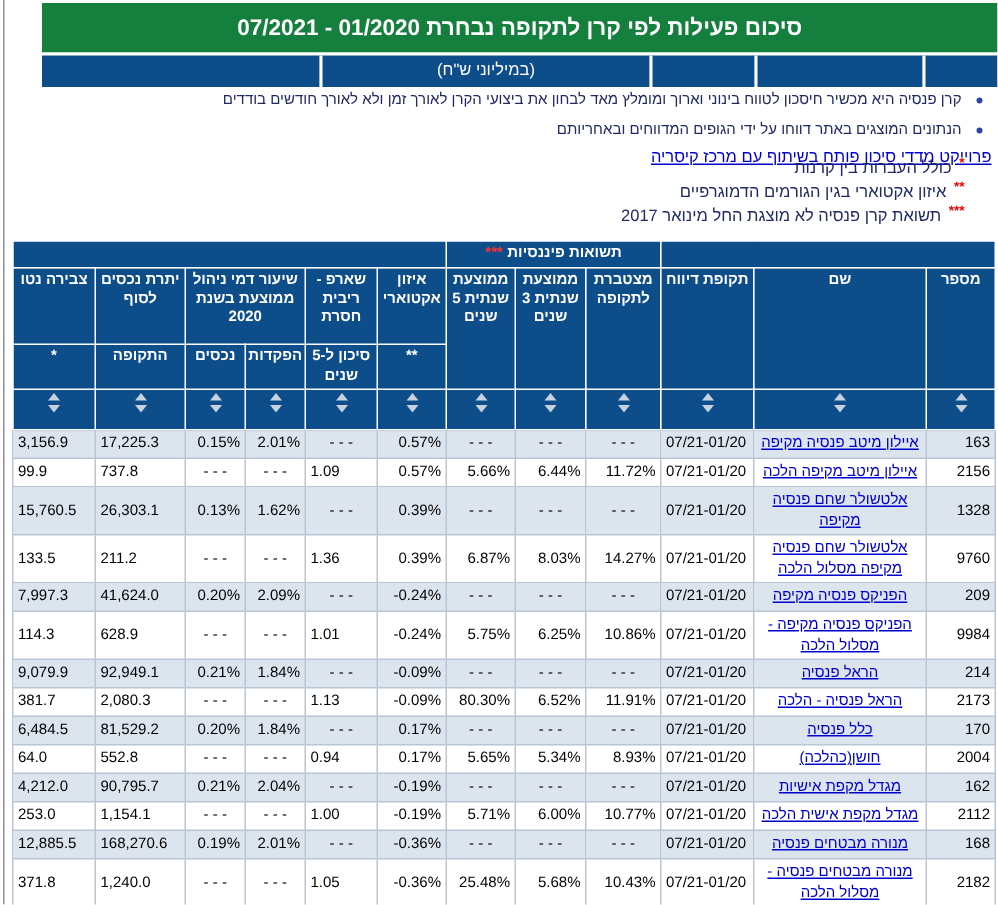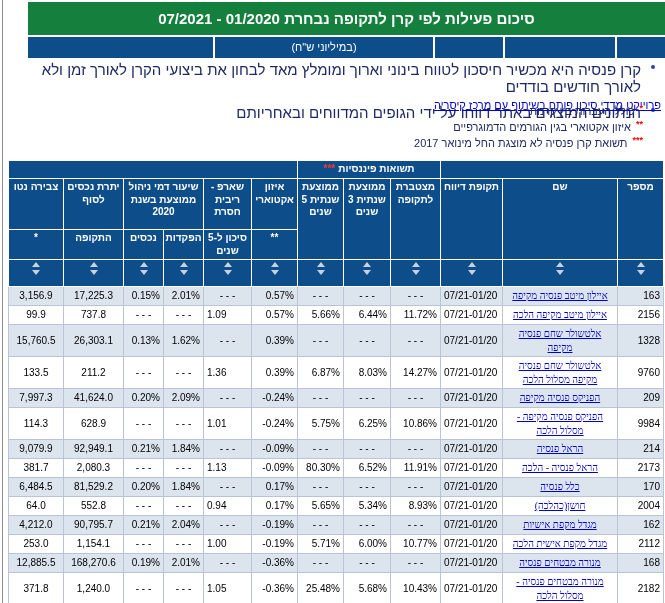--- a/index.html
+++ b/index.html
@@ -19,21 +19,21 @@
   }
   .subtitle-row{display:flex;height:21px;border-top:2px solid #fff;}
   .subtitle-cell{background:#0d4d8a;height:100%;}
   .subtitle-cell + .subtitle-cell{border-left:2px solid #fff;}
   .sc1{width:185px;} .sc2{width:218px;color:#fff;font-size:11px;text-align:center;line-height:21px;direction:rtl;}
   .sc3{width:68px;} .sc4{width:110px;} .sc5{flex:1;}
 
   
   .notes{position:absolute;top:61px;right:10px;left:10px;direction:rtl;}
   .note-item{
-    color:#1f2a63;font-size:15px;text-align:right;margin-bottom:9px;
+    color:#1f2a63;font-size:10px;text-align:right;margin-bottom:9px;
     padding-right:14px;position:relative;
   }
   .note-item .dot{
     position:absolute;right:0;top:4px;width:4px;height:4px;border-radius:50%;
     background:#2d44a8;
   }
   
   .project-link{
     position:absolute;top:99px;right:4px;direction:rtl;
     font-size:11px;color:#0000cc;text-decoration:underline;cursor:pointer;
@@ -70,25 +70,25 @@
 
   table.data td{
     border:1px solid #b9c5d6;font-size:10px;color:#000;
     padding:2px 3px;height:14px;line-height:1.35;vertical-align:middle;
     overflow:hidden;
   }
   tr.alt td{background:#dce4ee;}
   tr.plain td{background:#ffffff;}
   td.c-num{text-align:right;padding-left:2px;padding-right:8px;}
   td.c-name{text-align:center;padding:2px 2px;}
-  td.c-name a{color:#0000cc;text-decoration:underline;cursor:pointer;font-family:Liberation Serif, serif;}
+  td.c-name a{color:#0000cc;text-decoration:underline;cursor:pointer;}
   td.c-period{direction:ltr;text-align:left;padding-left:2px;padding-right:1px;white-space:nowrap;}
   td.c-pct{direction:ltr;text-align:right;padding-right:4px;}
   td.c-sharpe{direction:ltr;text-align:left;padding-left:7px;}
-  td.c-money{direction:ltr;text-align:center;padding-right:3px;}
+  td.c-money{direction:ltr;text-align:left;padding-right:3px;}
   td.dash{text-align:center;padding:2px 1px;letter-spacing:0px;}
   td .neg,td.neg{color:#ff0000;}
 </style>
 </head>
 <body>
 
 <div class="frame-line"></div>
 
 <div class="title-table">
   <div class="title-row">סיכום פעילות לפי קרן לתקופה נבחרת 01/2020 - 07/2021</div>

